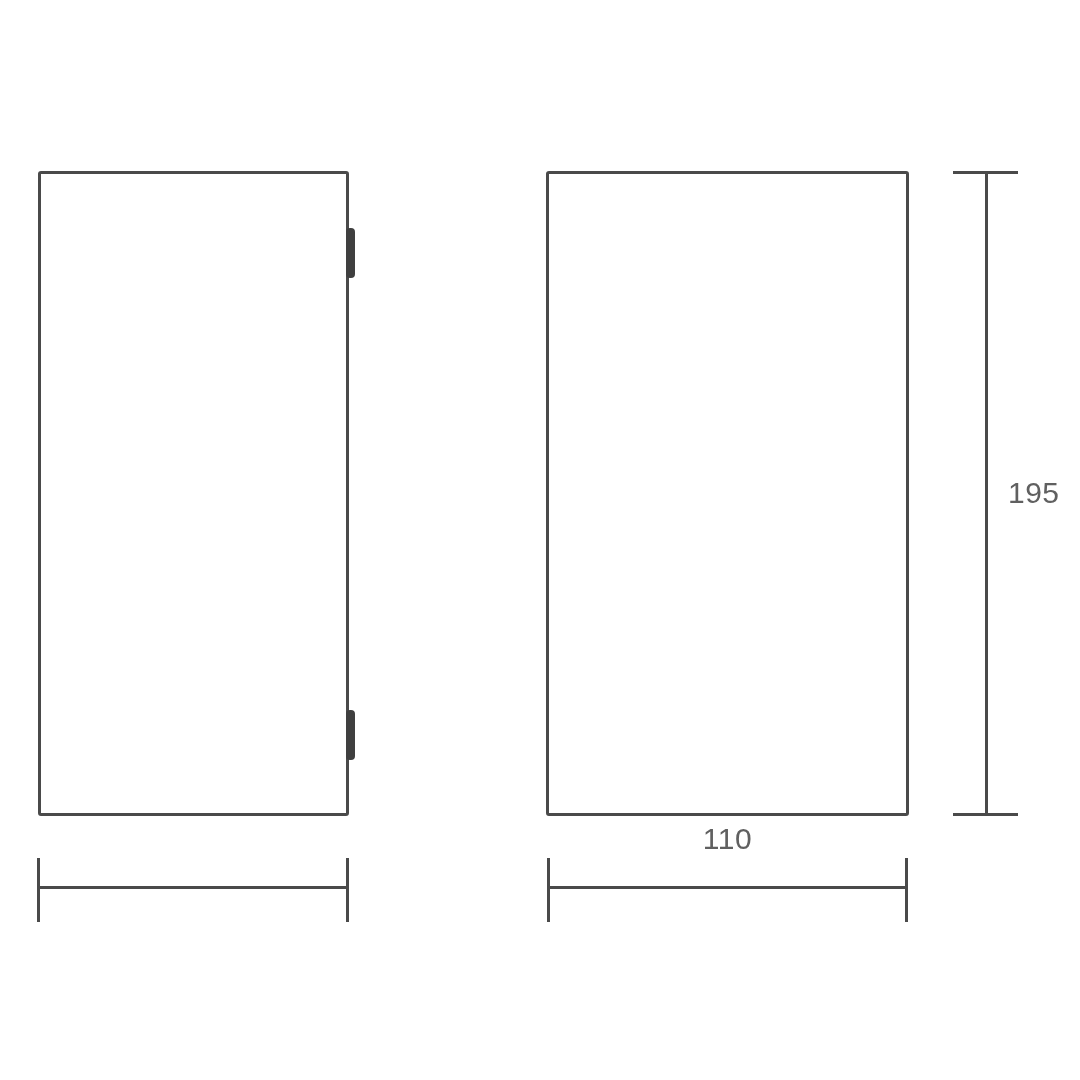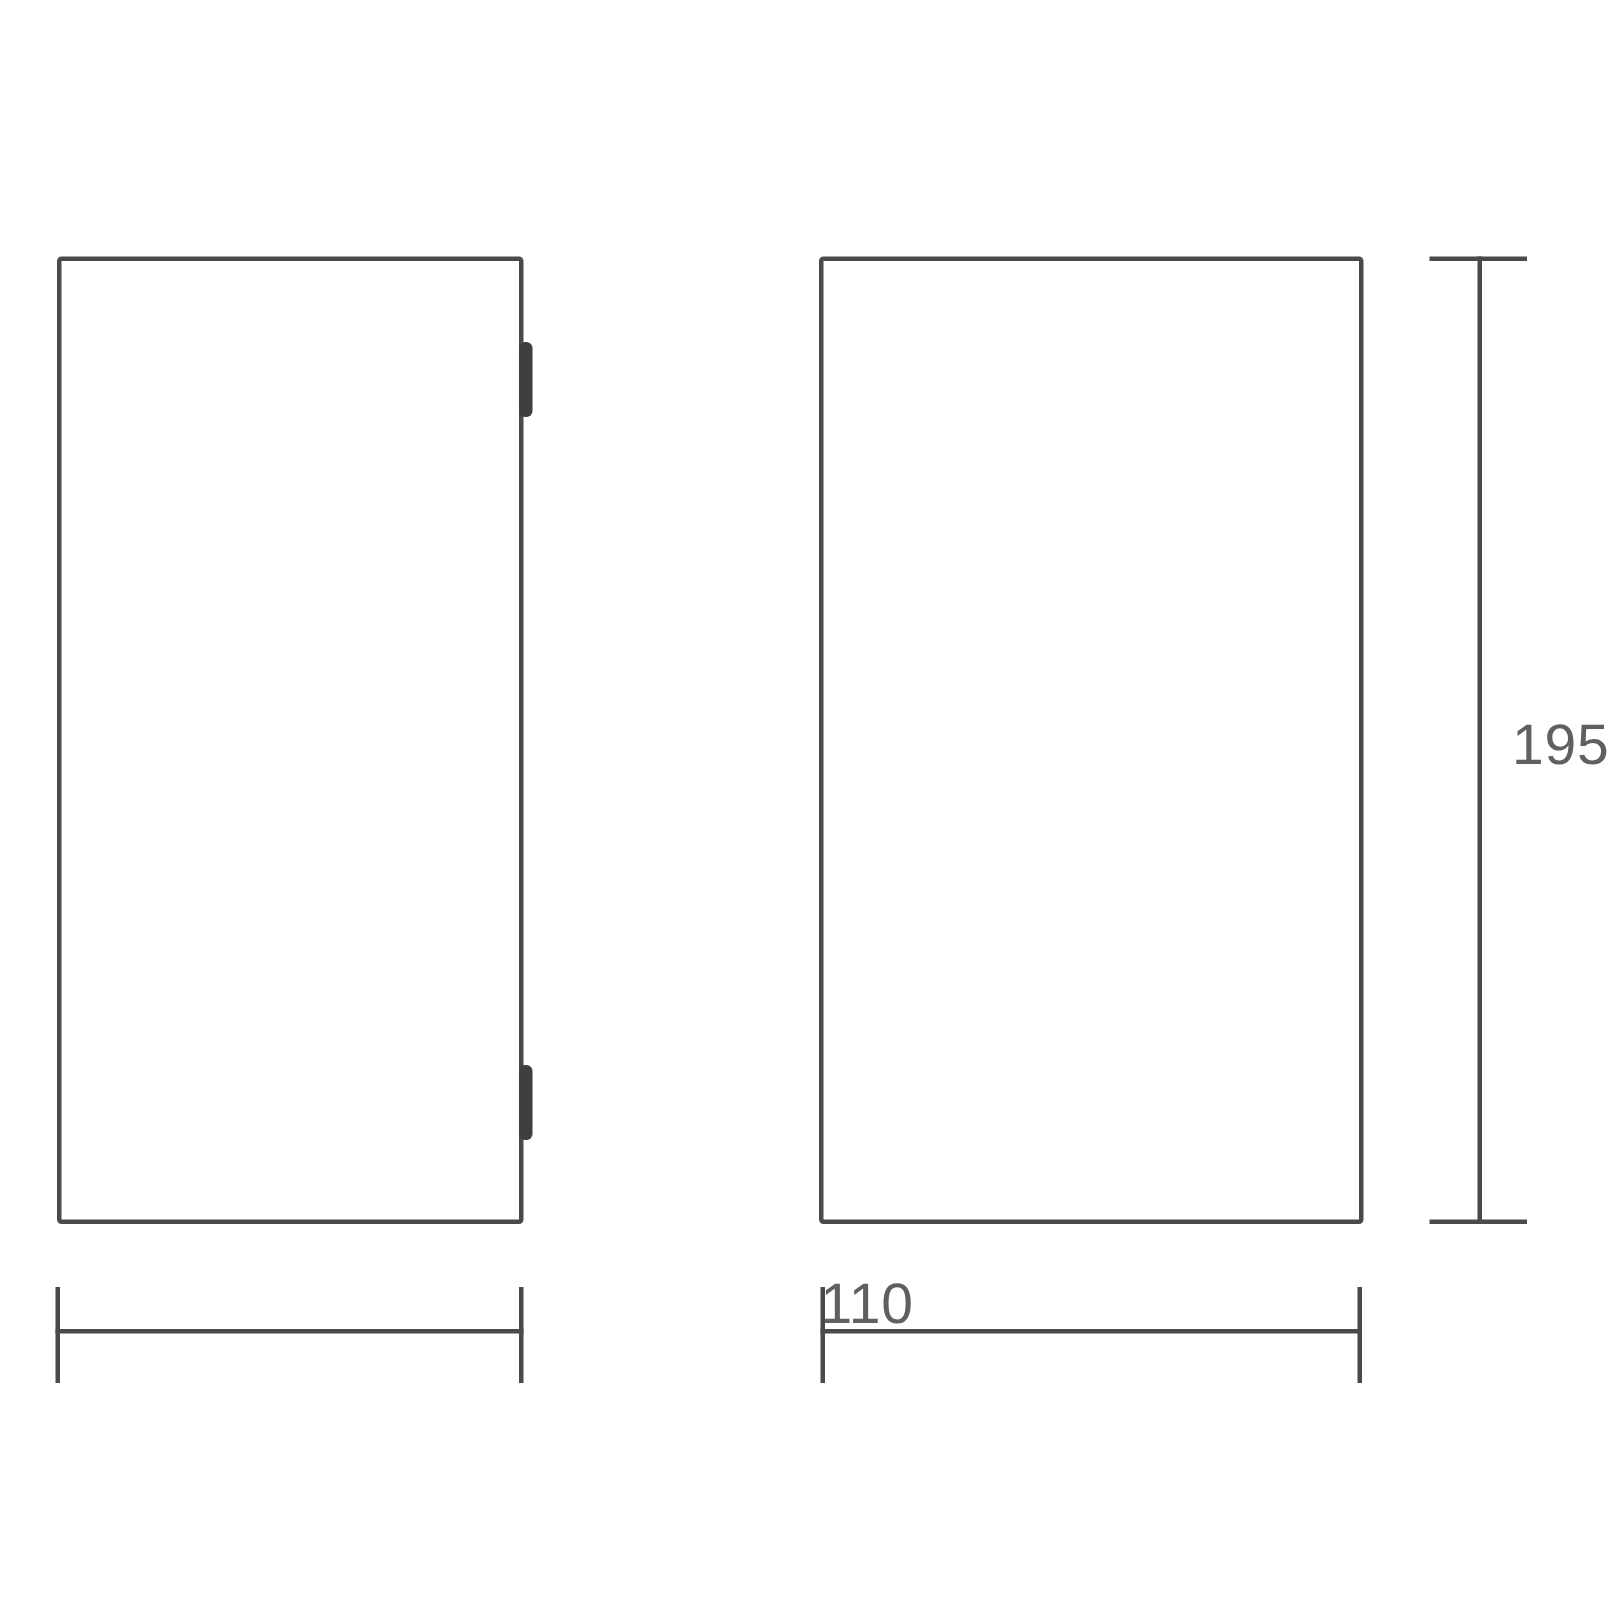--- a/index.html
+++ b/index.html
@@ -71,27 +71,27 @@
     left: 953px;
     width: 65px; height: 3px;
     background: var(--line);
   }
   .dim-v-tick.tick-top    { top: 171px; }
   .dim-v-tick.tick-bottom { top: 813px; }
 
   .dim-label {
     position: absolute;
     color: var(--text);
-    font-size: 38px;
+    font-size: 30px;
     line-height: 1;
     letter-spacing: 0.5px;
     white-space: nowrap;
   }
   .label-85  { left: 37px;  width: 312px; top: 836px; text-align: center; }
-  .label-110 { left: 547px; width: 361px; top: 851px; text-align: left; }
+  .label-110 { left: 547px; width: 361px; top: 824px; text-align: center; }
   .label-195 { left: 1008px; top: 478px; }
 </style>
 </head>
 <body>
 
 <div class="stage">
 
   <div class="outline view-side"></div>
   <div class="hinge hinge-top"></div>
   <div class="hinge hinge-bottom"></div>

